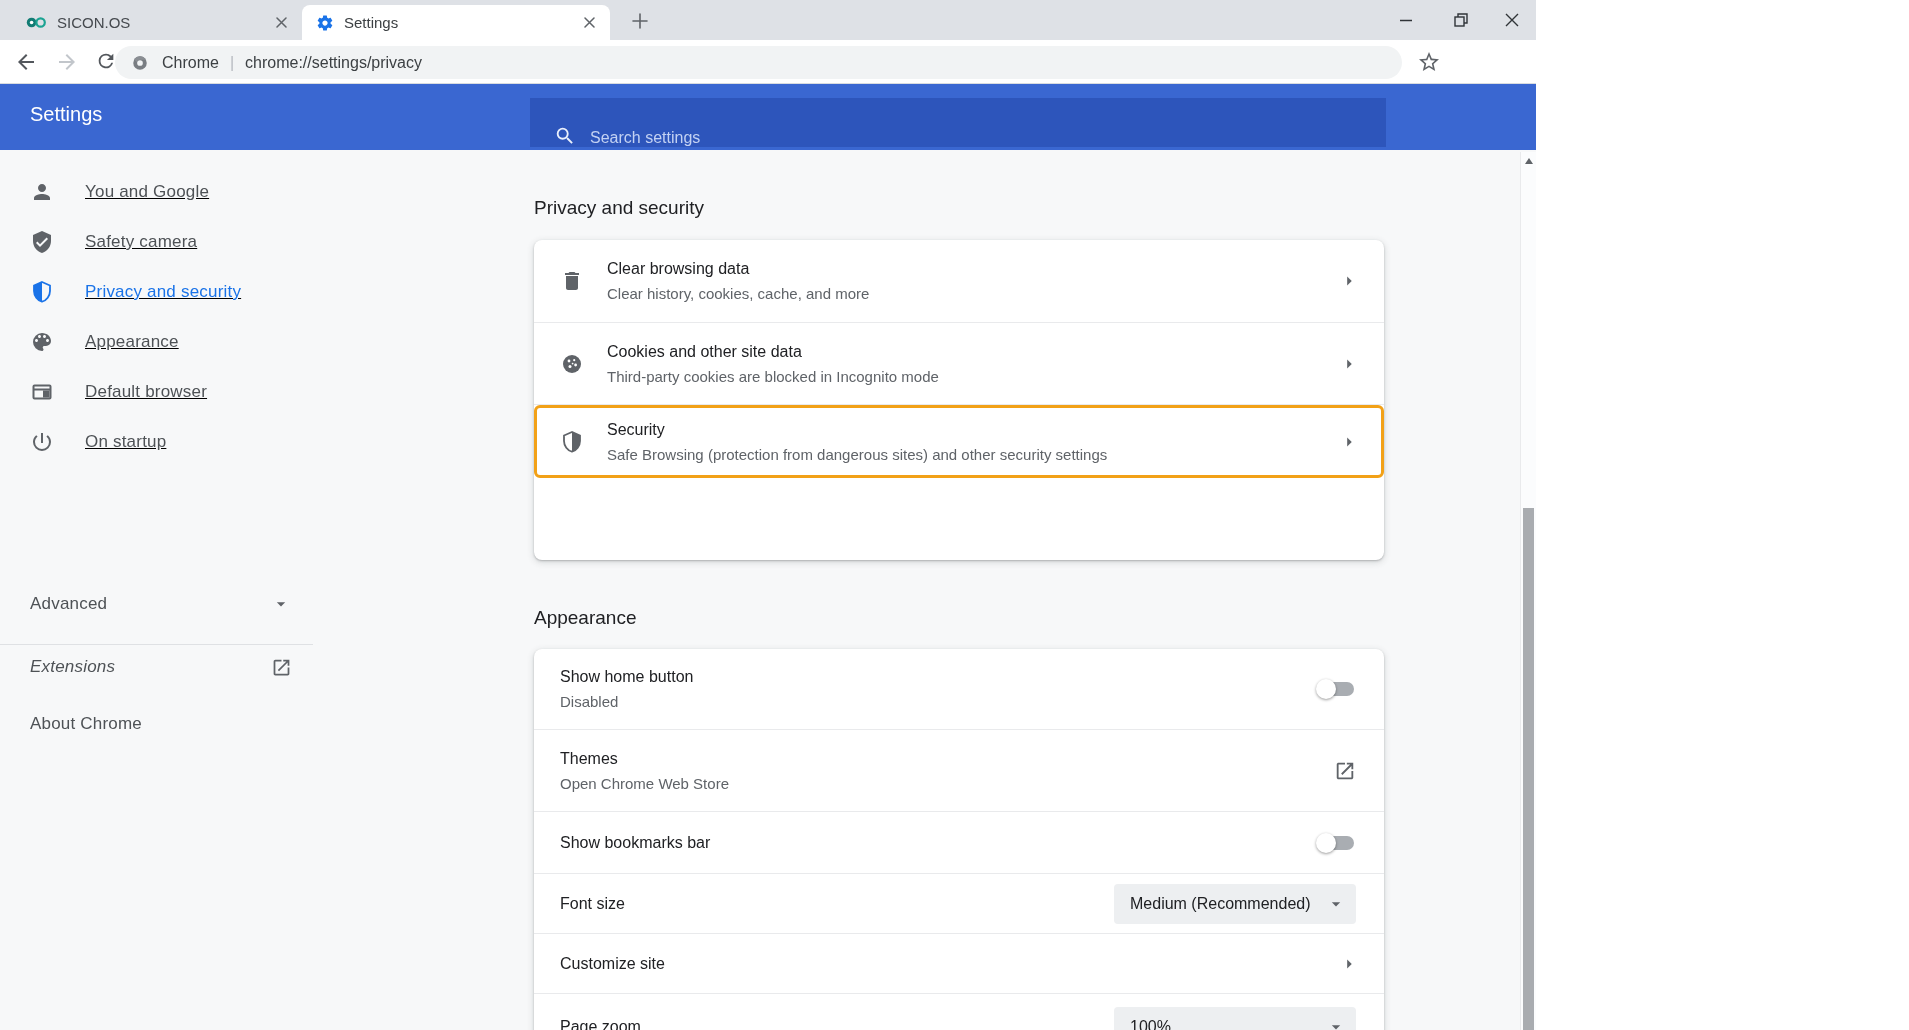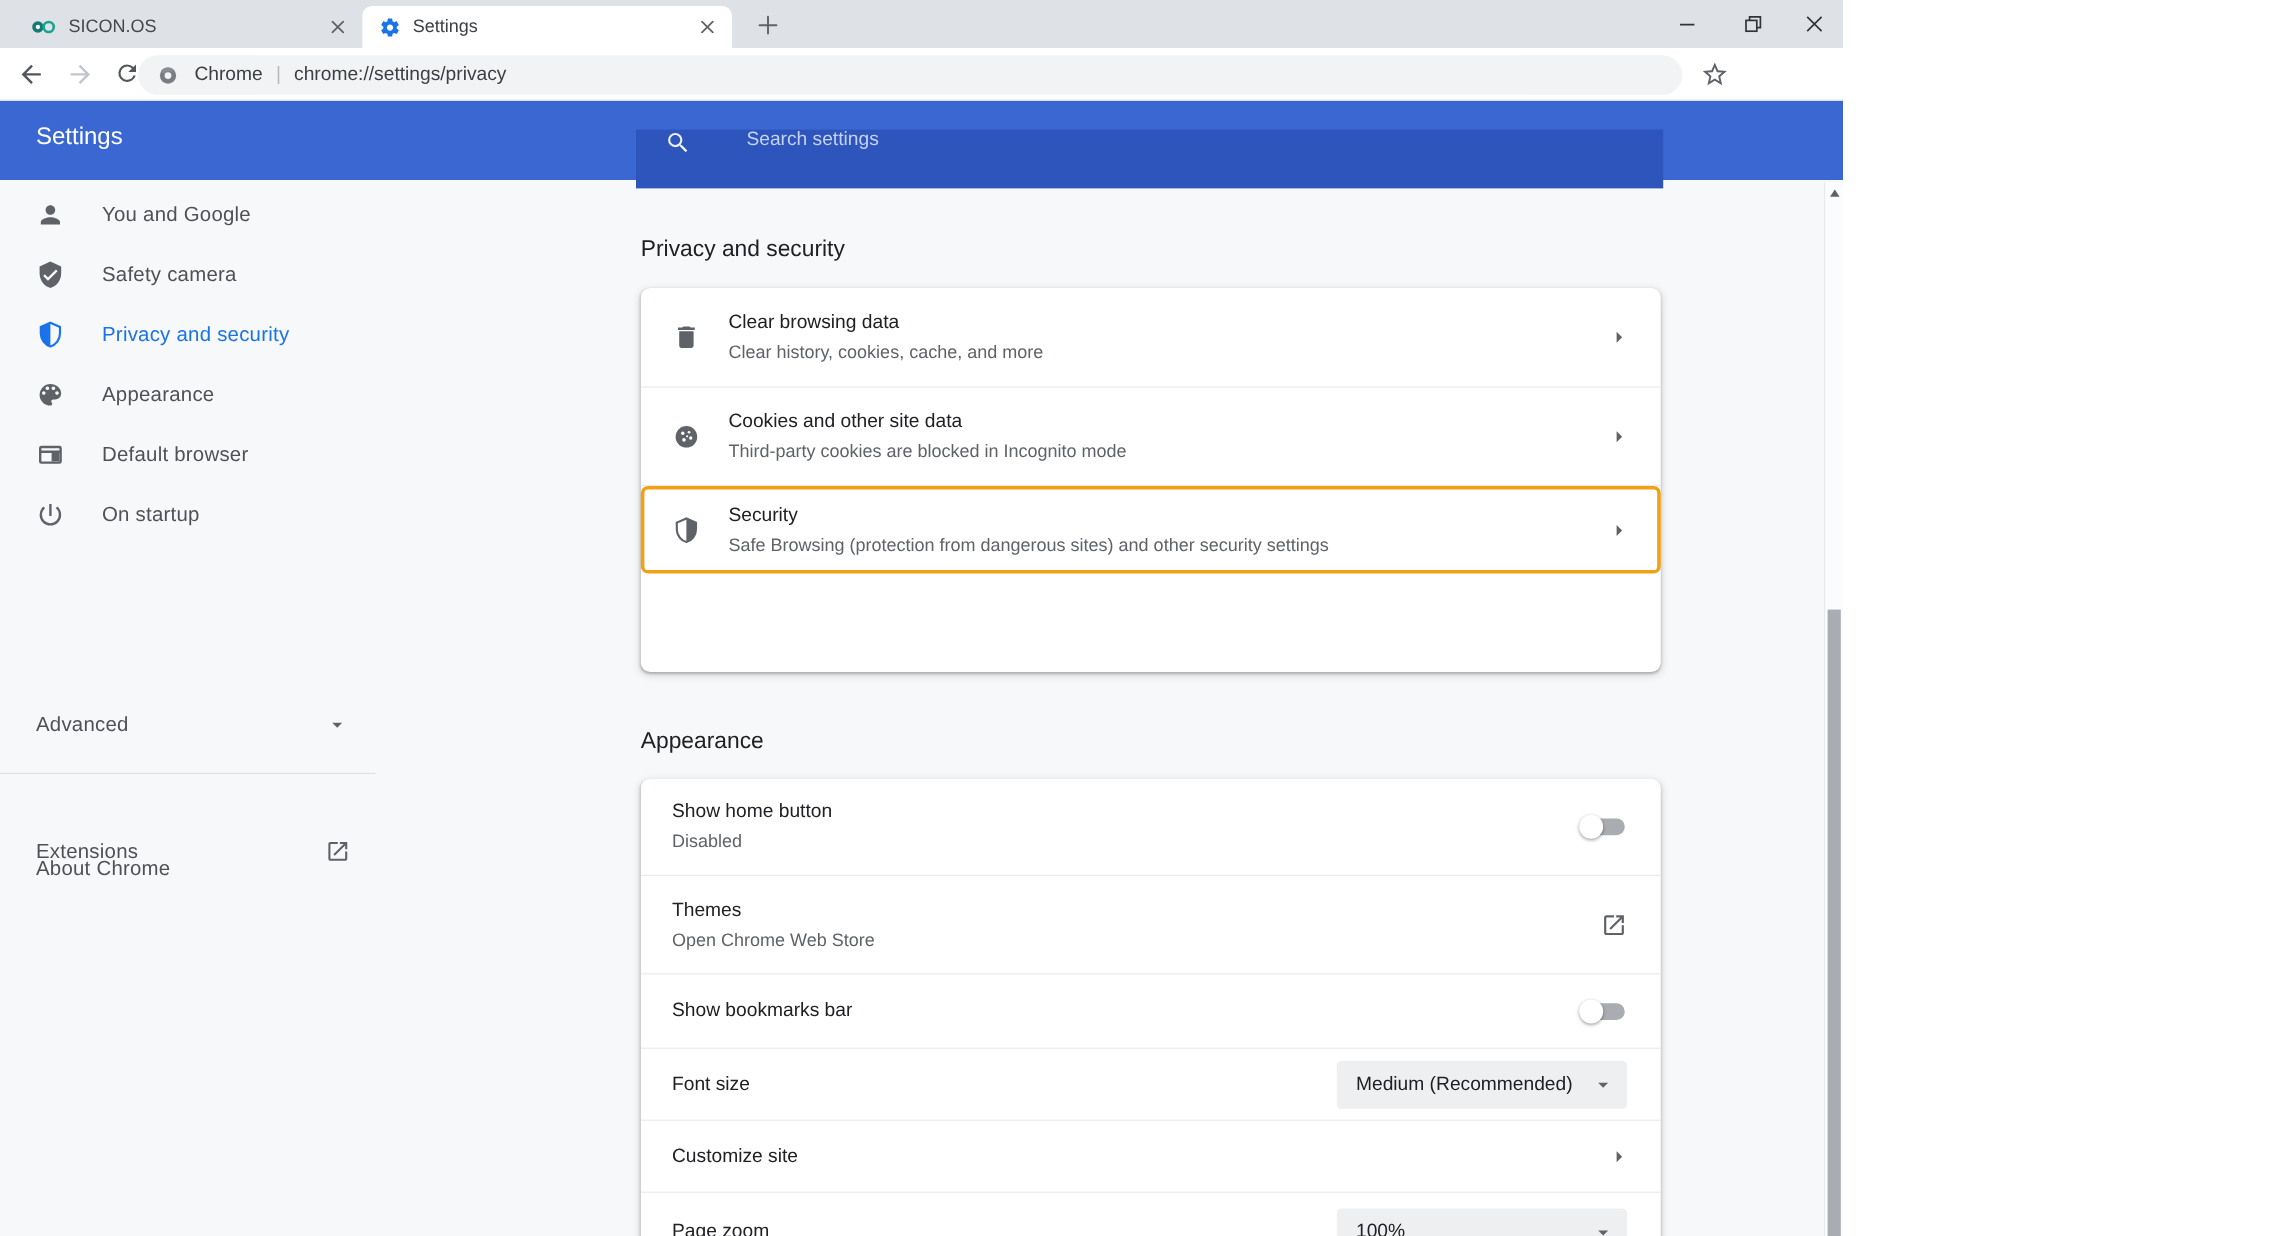--- a/index.html
+++ b/index.html
@@ -37,39 +37,39 @@
             background:var(--avatar_teal,#0F9D8E); color:#fff; font-size:14px; font-weight:700;
             display:flex; align-items:center; justify-content:center; cursor:pointer; }
   .menu-dots { position:absolute; left:1879px; top:4px; width:35px; height:35px; border-radius:50%;
                border:2px solid #9FC1F9; display:flex; align-items:center; justify-content:center; color:#5F6368; cursor:pointer; }
 
   
   .page { position:absolute; top:84px; left:0; right:0; bottom:0; background:#F7F8F9; overflow:hidden; }
 
   .blue-header { position:absolute; top:0; left:0; right:0; height:66px; background:var(--header_blue,#3A67D1); }
   .header-title { position:absolute; left:30px; top:19px; font-size:20px; font-weight:400; color:#fff; }
-  .search-box { position:absolute; left:530px; top:24px; width:856px; height:49px;
-                background:var(--search_box_blue,#2D55BB); display:flex; align-items:flex-start; padding:0 16px 0 24px;gap:32px; }
+  .search-box { position:absolute; left:530px; top:14px; width:856px; height:49px;
+                background:var(--search_box_blue,#2D55BB); display:flex; align-items:flex-end; padding:0 16px 0 24px; }
   .search-box .search-glyph { color:#EAF0FC; flex:none; }
   .search-box input { flex:1; margin-left:14px; background:transparent; border:none; outline:none;
                       font-family:"Liberation Sans",sans-serif; font-size:16px; color:#fff; }
   .search-box input::placeholder { color:#C3D2F3; }
 
   
   .sidebar { position:absolute; left:0; top:66px; width:330px; bottom:0; }
-  .sidebar ul { position:absolute; top:4px; left:0; right:0; list-style:none; }
+  .sidebar ul { position:absolute; top:17px; left:0; right:0; list-style:none;text-decoration:underline; }
   .sidebar li { height:50px; display:flex; align-items:center; cursor:pointer; }
   .s-icon { width:24px; height:24px; margin-left:30px; color:#5F6368; flex:none; }
   .s-label { margin-left:31px; font-size:17px; font-weight:500; color:#4E5256; letter-spacing:.2px; }
   li.selected .s-icon, li.selected .s-label { color:var(--selected_item_blue,#1A73E8); }
   .advanced-row { position:absolute; top:429px; left:0; width:313px; height:50px; display:flex; align-items:center; cursor:pointer; }
   .advanced-row .s-label { margin-left:30px; }
   .advanced-row .chev-down { margin-left:auto; margin-right:22px; color:#5F6368; }
   .side-divider { position:absolute; top:494px; left:0; width:313px; border-top:1px solid #DFE1E4; }
-  .extensions-row { position:absolute; top:520px; left:0; width:313px; height:50px; display:flex; align-items:flex-end; cursor:pointer; }
+  .extensions-row { position:absolute; top:507px; left:0; width:313px; height:50px; display:flex; align-items:flex-start; cursor:pointer;font-style:italic; }
   .extensions-row .s-label { margin-left:30px; }
   .extensions-row .ext-icon { margin-left:auto; margin-right:21px; color:#5F6368; }
   .about-row { position:absolute; top:549px; left:0; width:313px; height:50px; display:flex; align-items:center; cursor:pointer; }
   .about-row .s-label { margin-left:30px; }
 
   
   .content { position:absolute; left:534px; top:0; width:850px; height:100%; }
   .section-heading { position:absolute; left:0; font-size:19px; font-weight:400; color:#202124; line-height:24px; }
   #heading-privacy { top:112px; }
   #heading-appearance { top:522px; }

